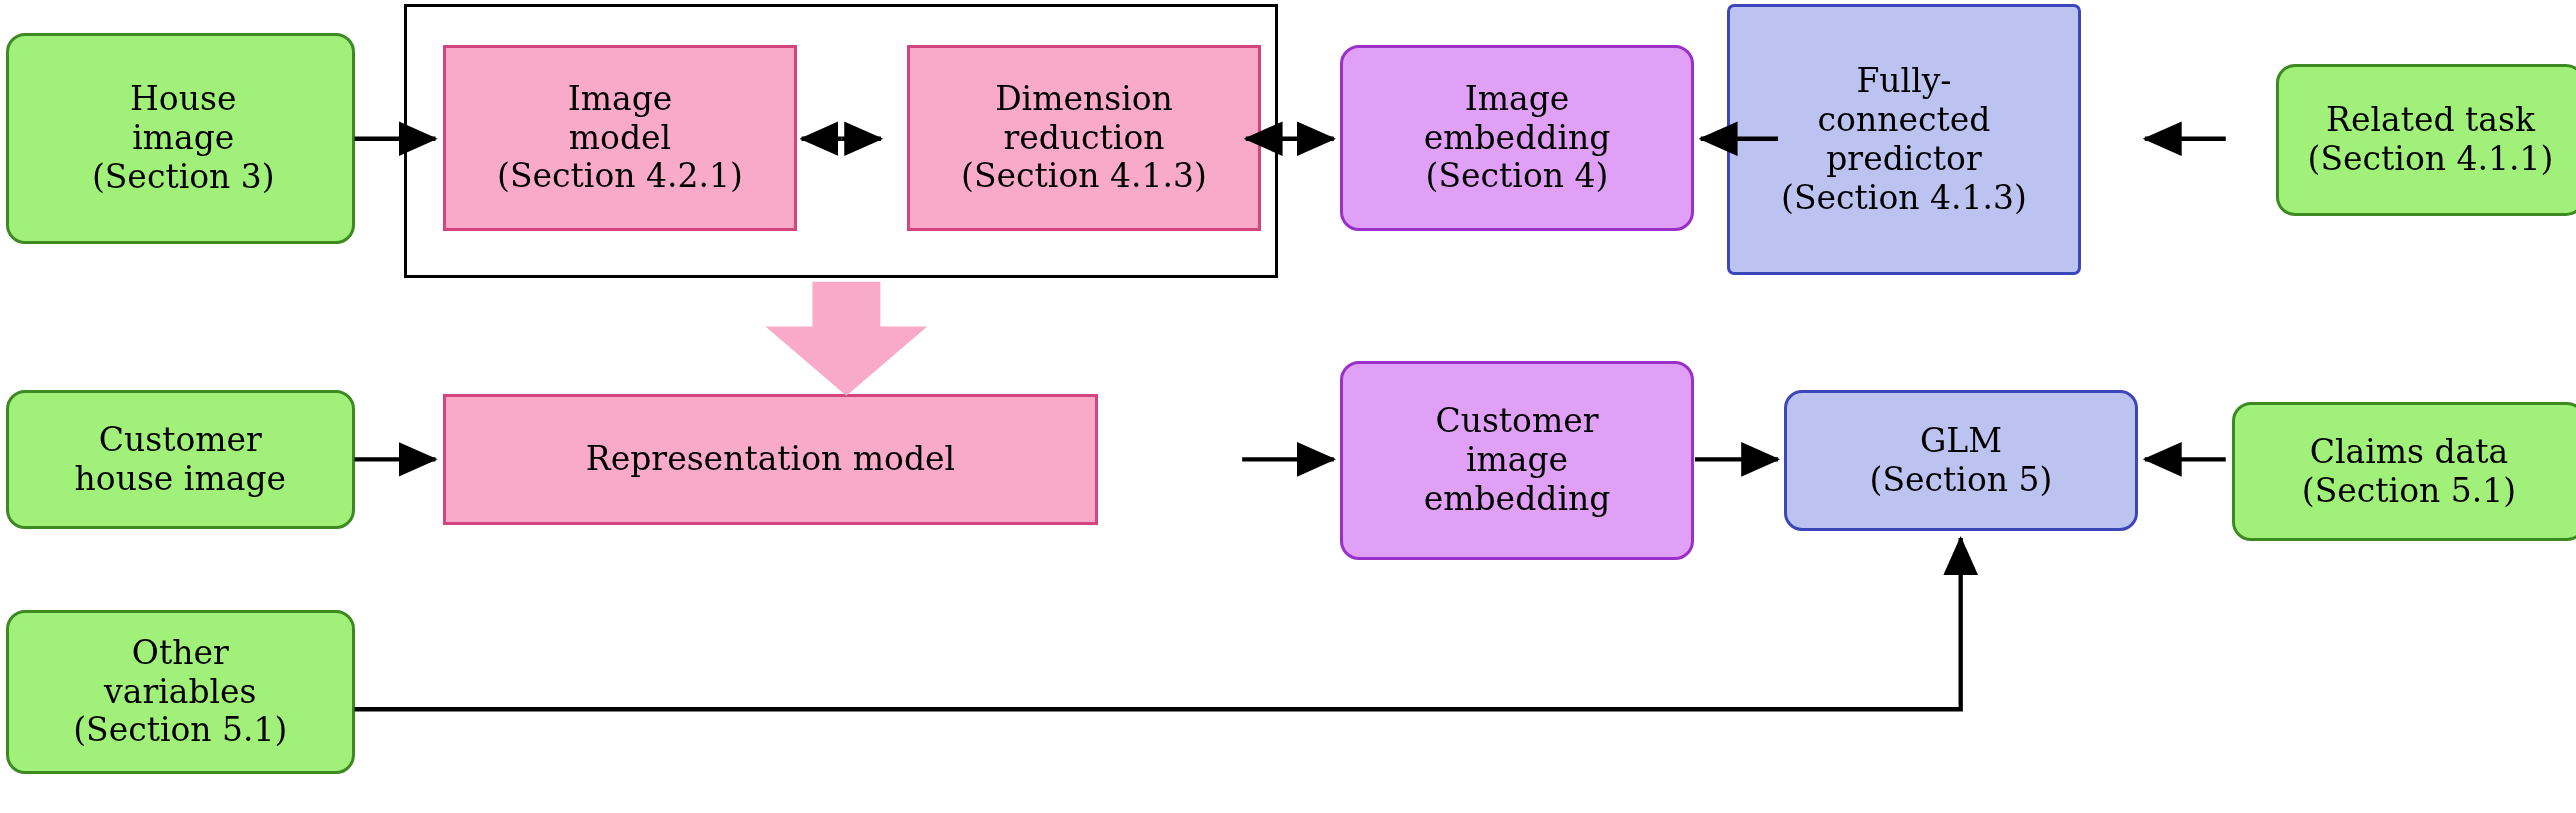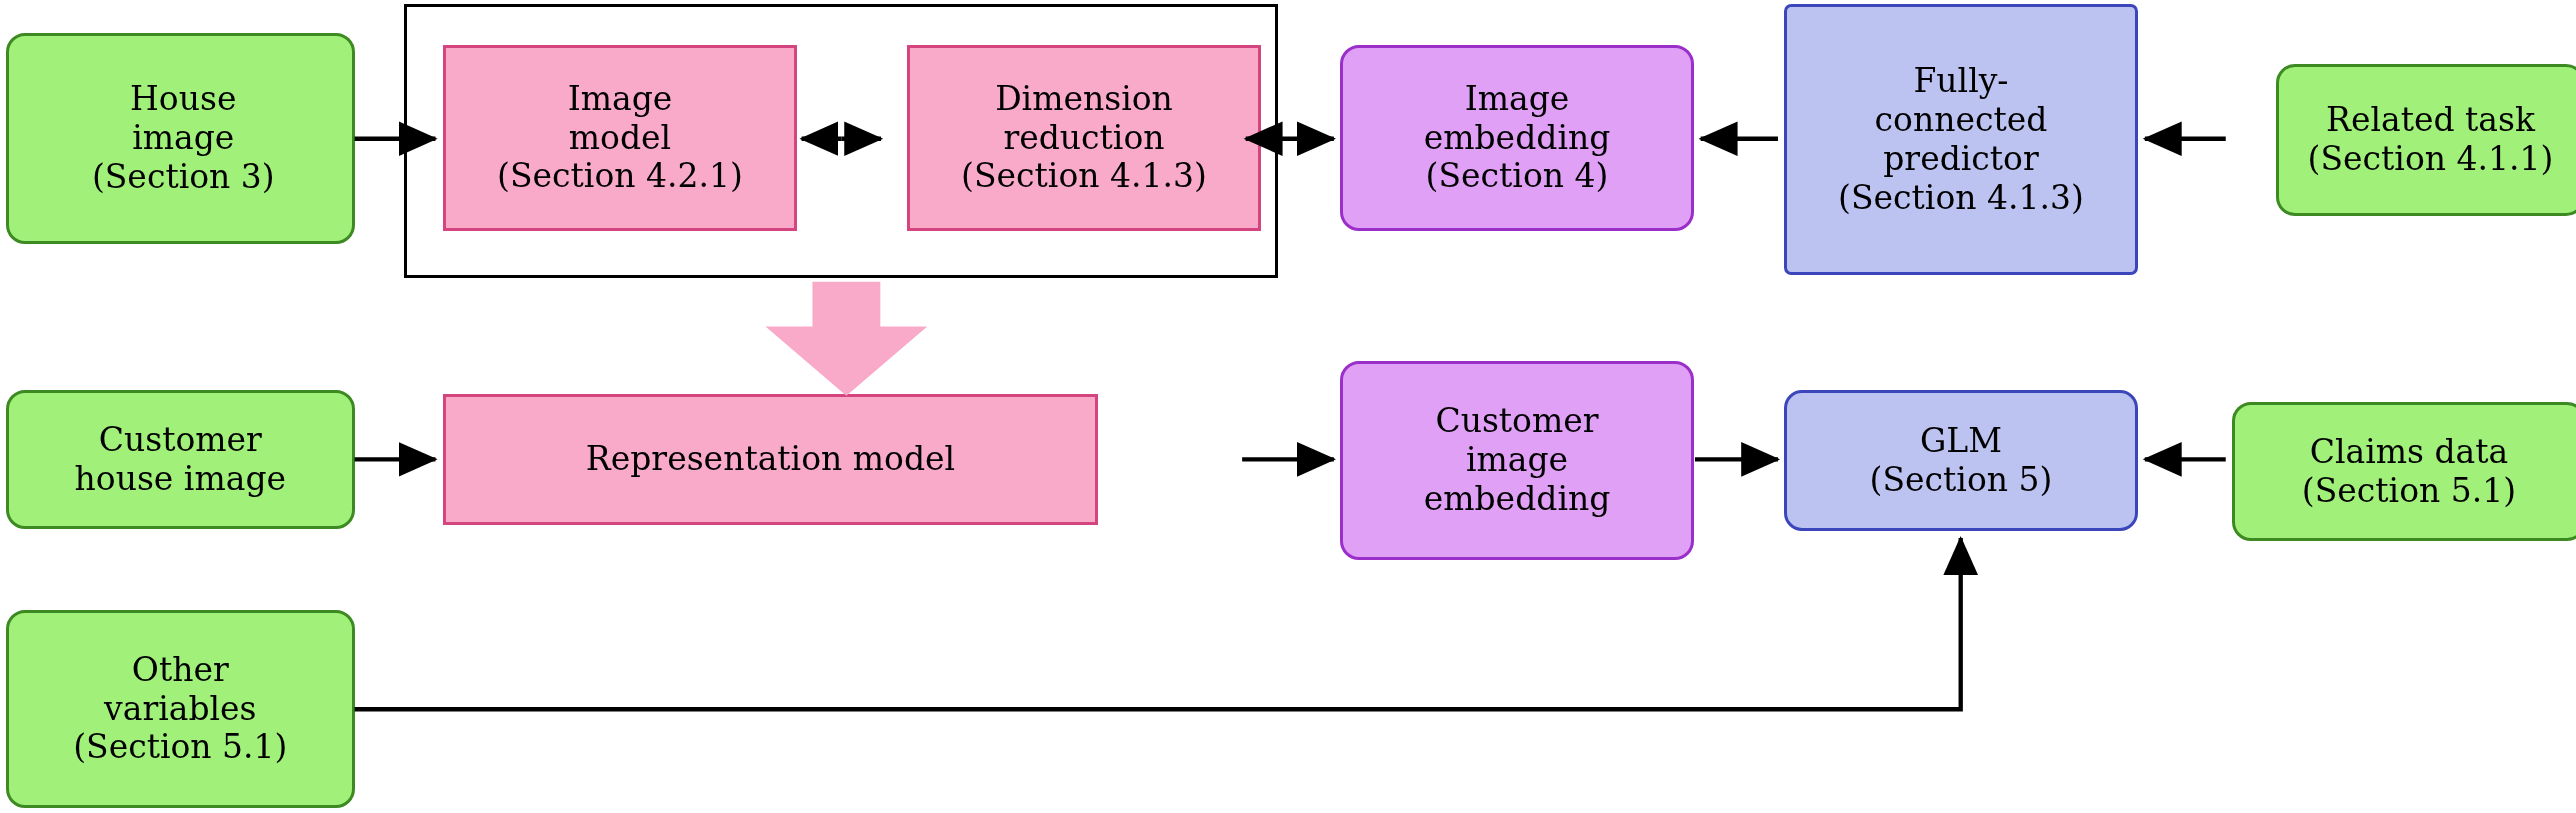--- a/index.html
+++ b/index.html
@@ -85,21 +85,21 @@
 (Section 4.2.1)</div>
 
   <div class="node pink" style="left:887px; top:45px; width:354px; height:186px;margin-left:20px;">Dimension
 reduction
 (Section 4.1.3)</div>
 
   <div class="node purple" style="left:1340px; top:45px; width:354px; height:186px;">Image
 embedding
 (Section 4)</div>
 
-  <div class="node blue" style="left:1784px; top:4.3px; width:354px; height:271px;">Fully-
+  <div class="node blue" style="left:1727px; top:4.3px; width:354px; height:271px;">Fully-
 connected
 predictor
 (Section 4.1.3)</div>
 
   <div class="node green" style="left:2232px; top:64px; width:309px; height:152px;margin-left:44px;">Related task
 (Section 4.1.1)</div>
 
   <div class="node green" style="left:5.8px; top:390px; width:349px; height:139px;">Customer
 house image</div>
 
@@ -108,21 +108,21 @@
   <div class="node purple" style="left:1340px; top:361px; width:354px; height:199px;">Customer
 image
 embedding</div>
 
   <div class="node blue" style="left:1784px; top:390px; width:354px; height:141px;border-radius:18px;">GLM
 (Section 5)</div>
 
   <div class="node green" style="left:2232px; top:402px; width:354px; height:139px;">Claims data
 (Section 5.1)</div>
 
-  <div class="node green" style="left:5.8px; top:610px; width:349px; height:198px;">Other
+  <div class="node green" style="left:5.8px; top:610px; width:349px; height:164px;">Other
 variables
 (Section 5.1)</div>
 
   <svg class="overlay" viewBox="0 0 3567 1127">
     <defs>
       <marker id="arrowend" markerWidth="10" markerHeight="10" refX="8.5" refY="4" orient="auto" markerUnits="strokeWidth">
         <path d="M0,0 L9,4 L0,8 z" fill="#000000"></path>
       </marker>
     </defs>
 

